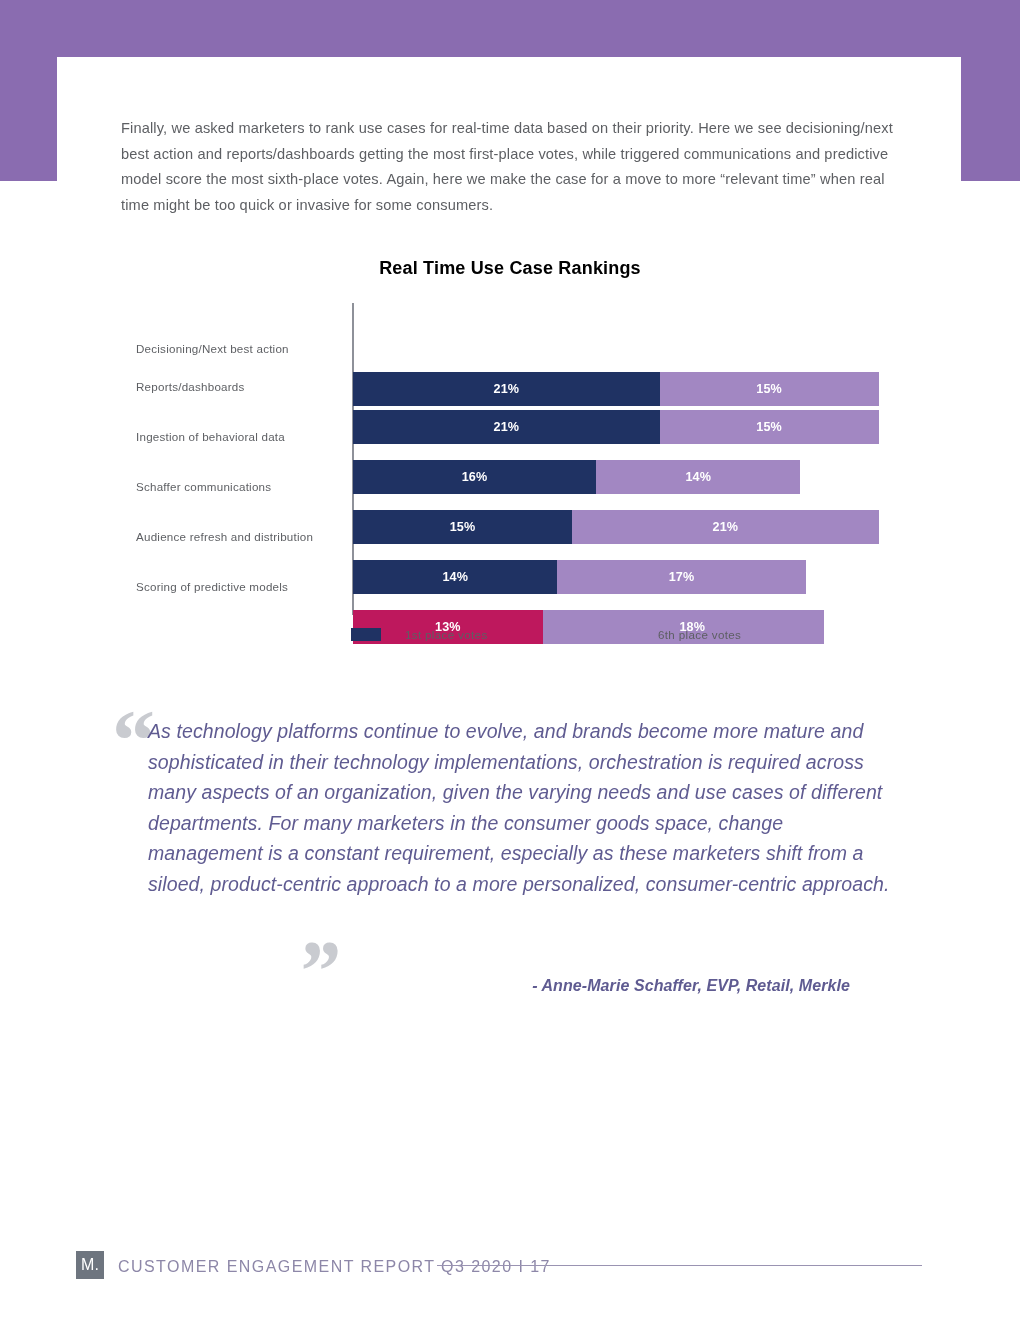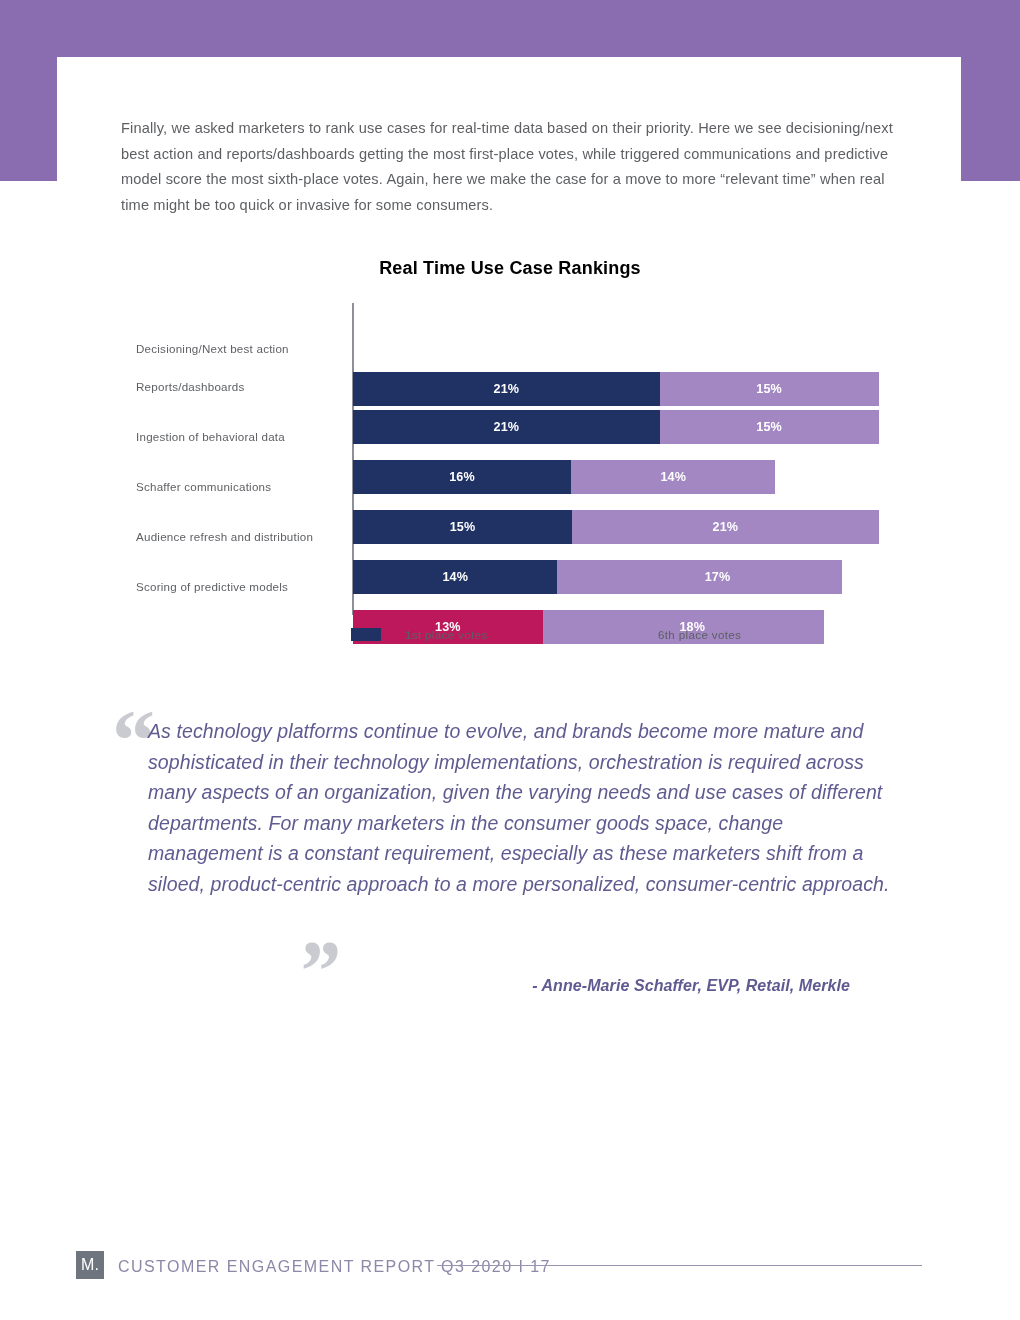--- a/index.html
+++ b/index.html
@@ -249,21 +249,21 @@
             <span>21%</span>
           </div>
           <div class="seg seg-sixth" style="width: 219px; background: rgb(162, 135, 194);">
             <span>15%</span>
           </div>
         </div>
       </div>
       <div class="row" style="top: 116px;">
         <div class="row-label">Ingestion of behavioral data</div>
         <div class="bars">
-          <div class="seg seg-first" style="width: 218px; background: rgb(31, 50, 99); text-align: center;">
+          <div class="seg seg-first" style="width: 243px; background: rgb(31, 50, 99); text-align: center;">
             <span>16%</span>
           </div>
           <div class="seg seg-sixth" style="width: 204.4px; background: rgb(162, 135, 194);">
             <span>14%</span>
           </div>
         </div>
       </div>
       <div class="row" style="top: 166px;">
         <div class="row-label">Schaffer communications</div>
         <div class="bars">
@@ -274,21 +274,21 @@
             <span>21%</span>
           </div>
         </div>
       </div>
       <div class="row" style="top: 216px;">
         <div class="row-label">Audience refresh and distribution</div>
         <div class="bars">
           <div class="seg seg-first" style="width: 204.4px; background: rgb(31, 50, 99);">
             <span>14%</span>
           </div>
-          <div class="seg seg-sixth" style="width: 248.2px; background: rgb(162, 135, 194); padding-left: 36px;">
+          <div class="seg seg-sixth" style="width: 248.2px; background: rgb(162, 135, 194);">
             <span>17%</span>
           </div>
         </div>
       </div>
       <div class="row" style="top: 266px;">
         <div class="row-label">Scoring of predictive models</div>
         <div class="bars">
           <div class="seg seg-first" style="width: 189.8px; background: #be185d;">
             <span>13%</span>
           </div>

